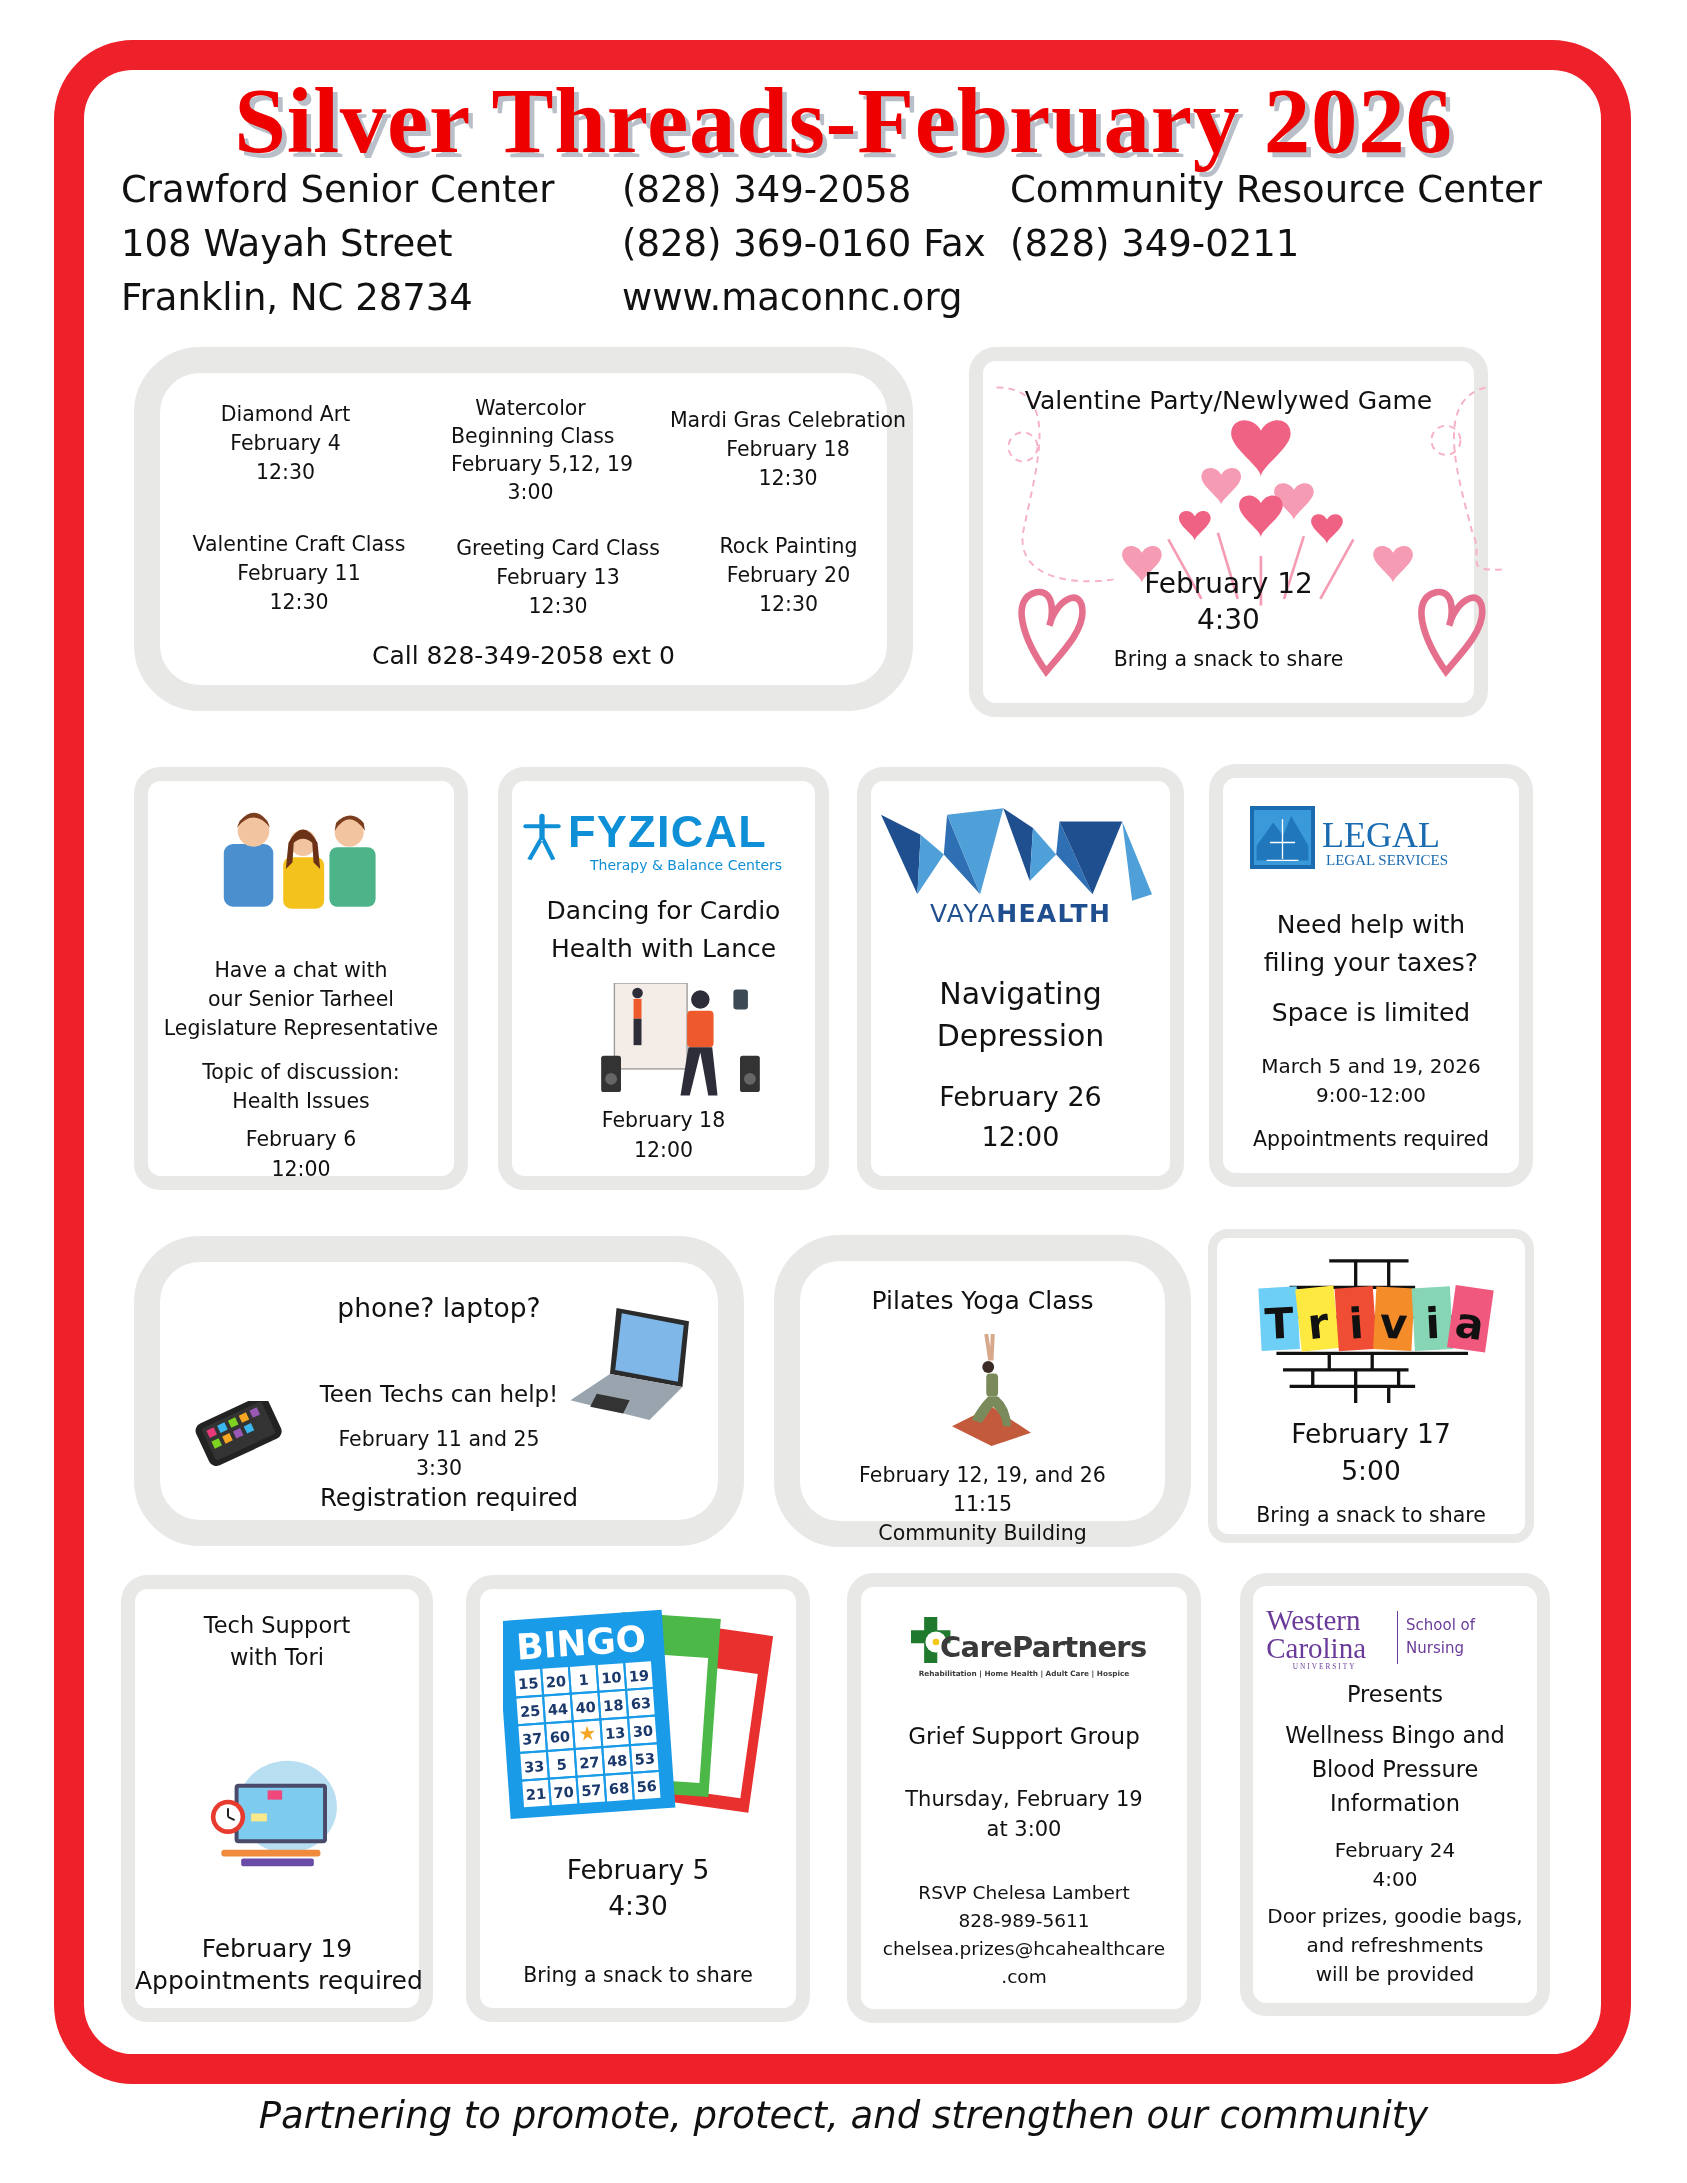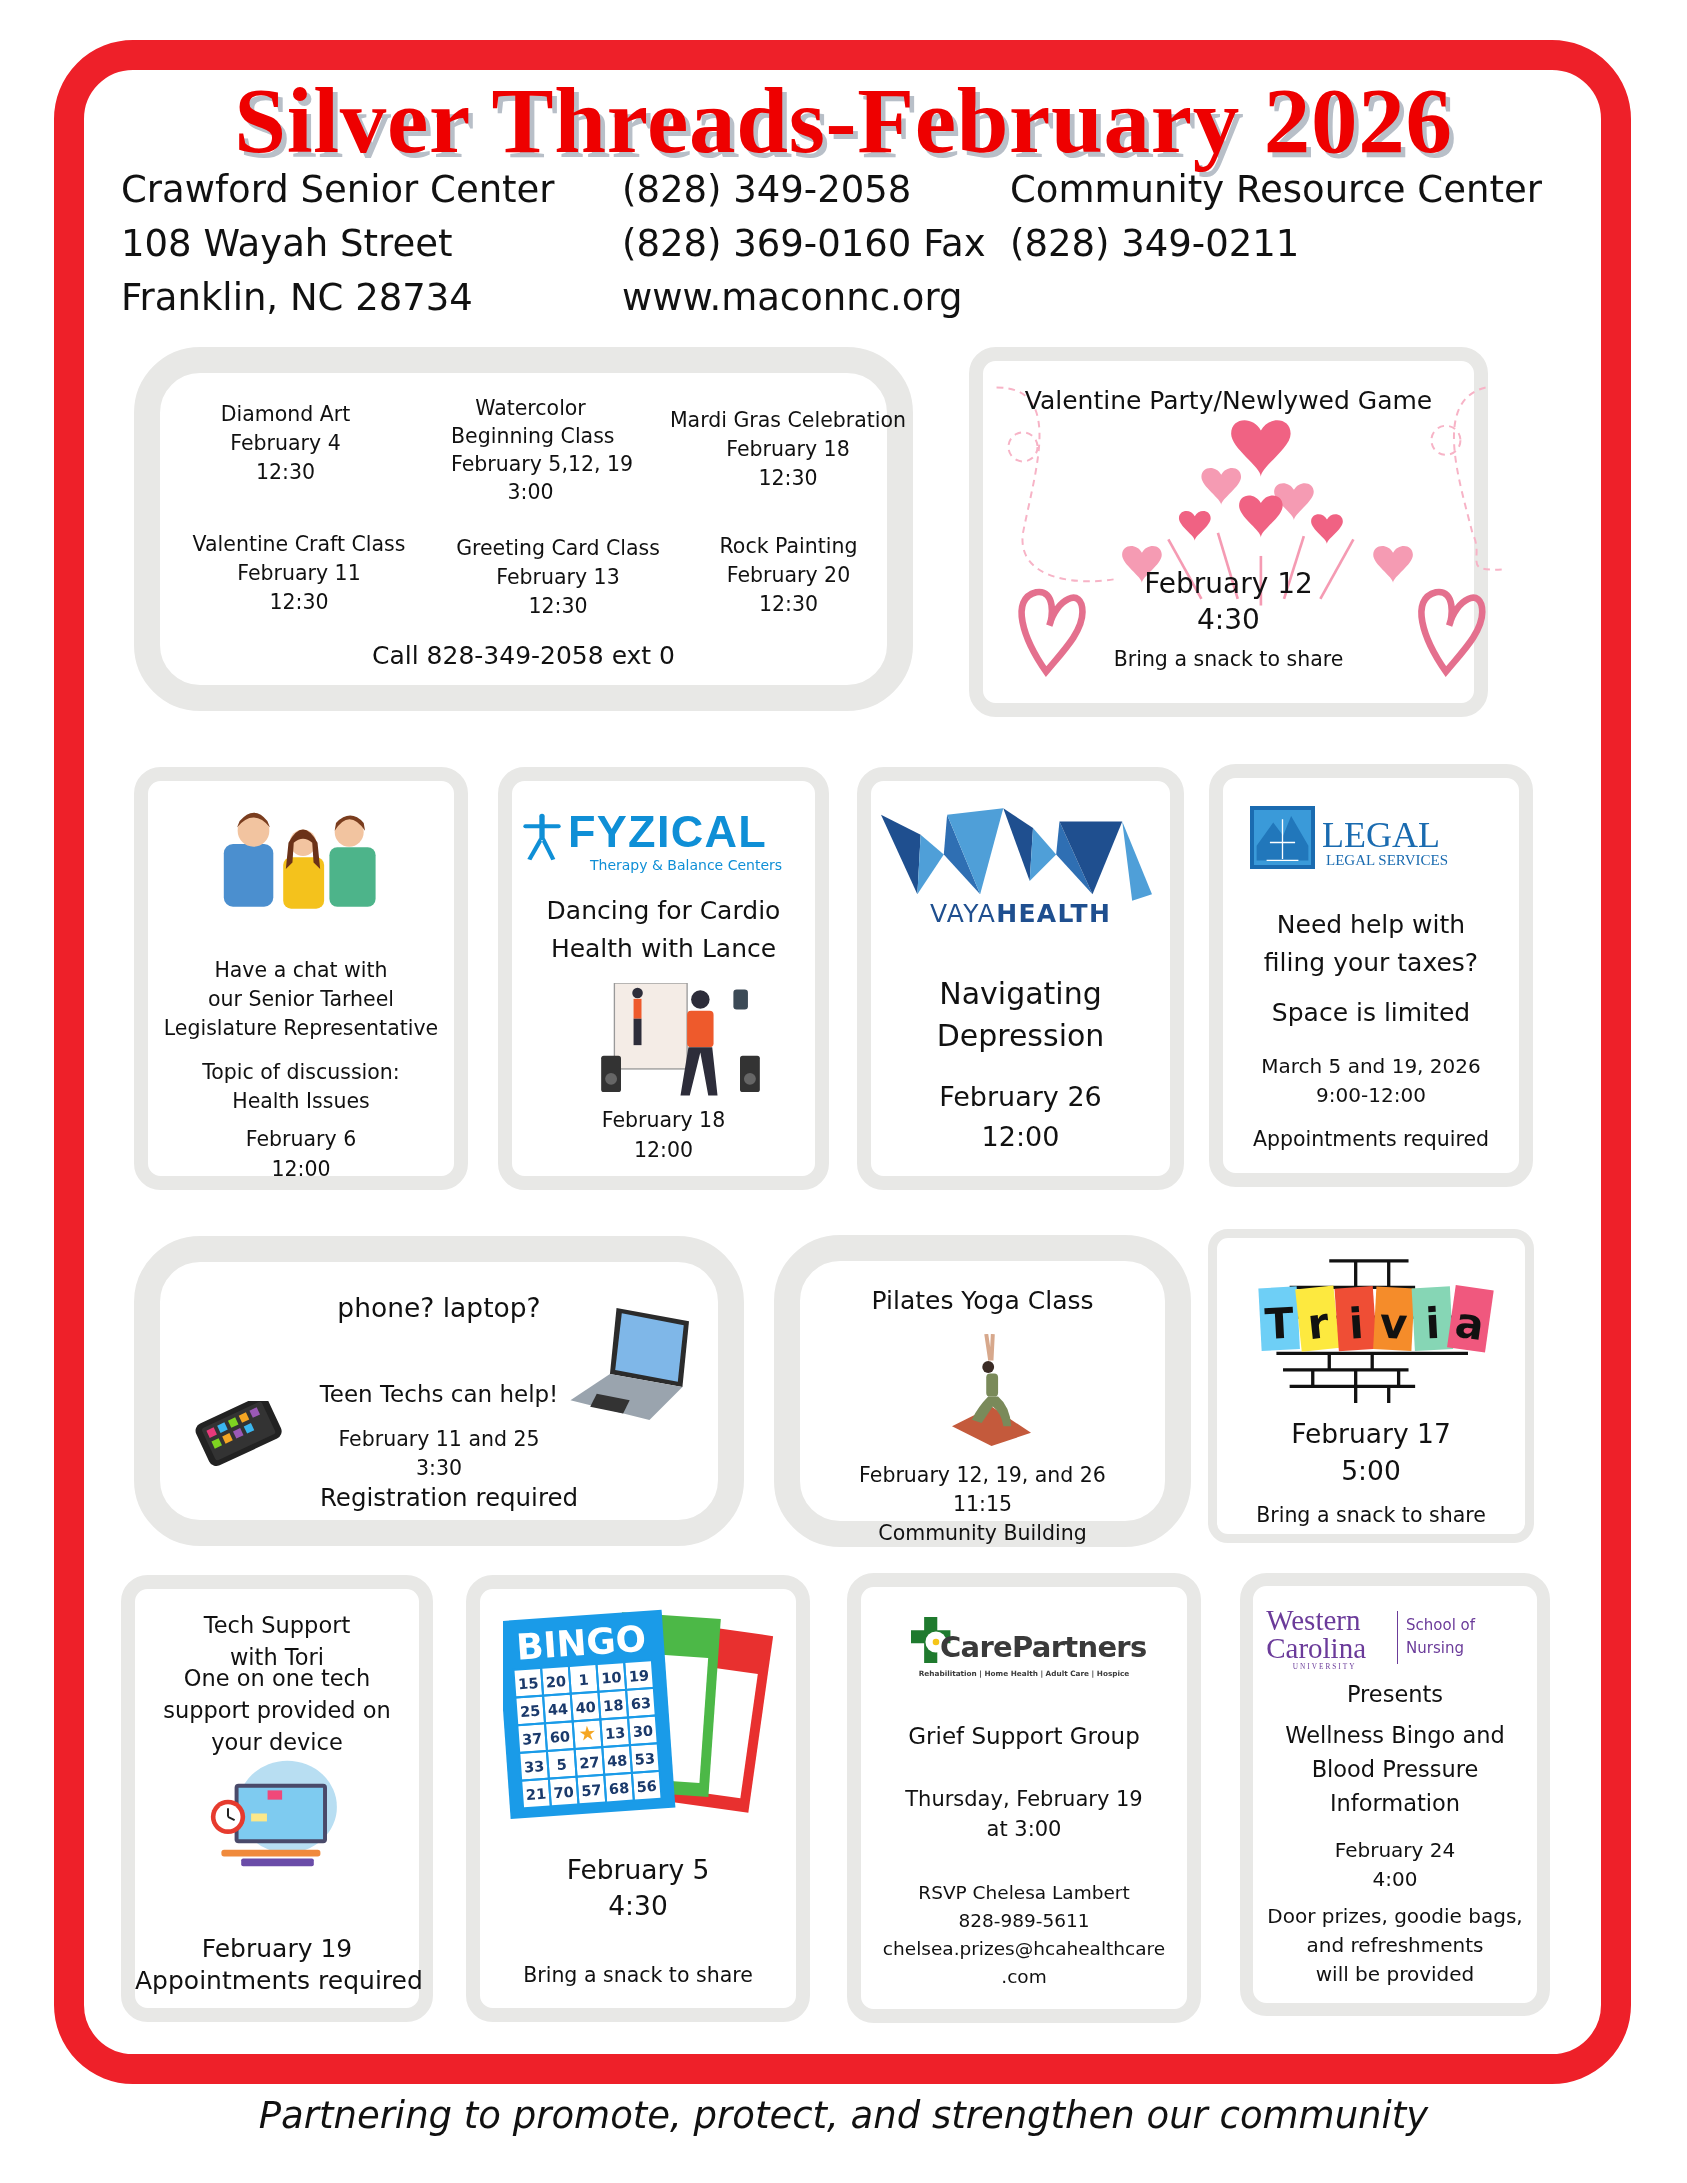--- a/index.html
+++ b/index.html
@@ -317,25 +317,20 @@
     <div>February 17</div>
     <div>5:00</div>
   </div>
   <div class="t" style="top:265px; font-size:20.5px;">Bring a snack to share</div>
 </div>
 
 <div class="card" style="left:121px; top:1575px; width:312px; height:447px; border-width:14.6px; border-radius:26.5px;">
   <div class="t" style="top:20px; font-size:22.5px; line-height:32px;">
     <div>Tech Support</div>
     <div>with Tori</div>
-  </div>
-  <div class="t" style="top:73px; font-size:22.5px; line-height:32px;">
-    <div>One on one tech</div>
-    <div>support provided on</div>
-    <div>your device</div>
   </div>
   <svg style="left:60px; top:165px;" width="165" height="119" viewBox="0 0 250 180">
     <ellipse cx="140" cy="80" rx="75" ry="70" fill="#b8def2"></ellipse>
     <rect x="60" y="45" width="140" height="90" rx="6" fill="#4a4a6a"></rect>
       <rect x="66" y="51" width="128" height="78" fill="#7ecbf0"></rect>
     <rect x="110" y="55" width="22" height="14" fill="#f0487a"></rect>
       <rect x="85" y="90" width="24" height="12" fill="#fbe88a"></rect>
     <circle cx="50" cy="95" r="26" fill="#e63b2e"></circle>
       <circle cx="50" cy="95" r="19" fill="#fff"></circle>
     <path d="M50 95 V82 M50 95 L60 100" stroke="#222" stroke-width="3"></path>

